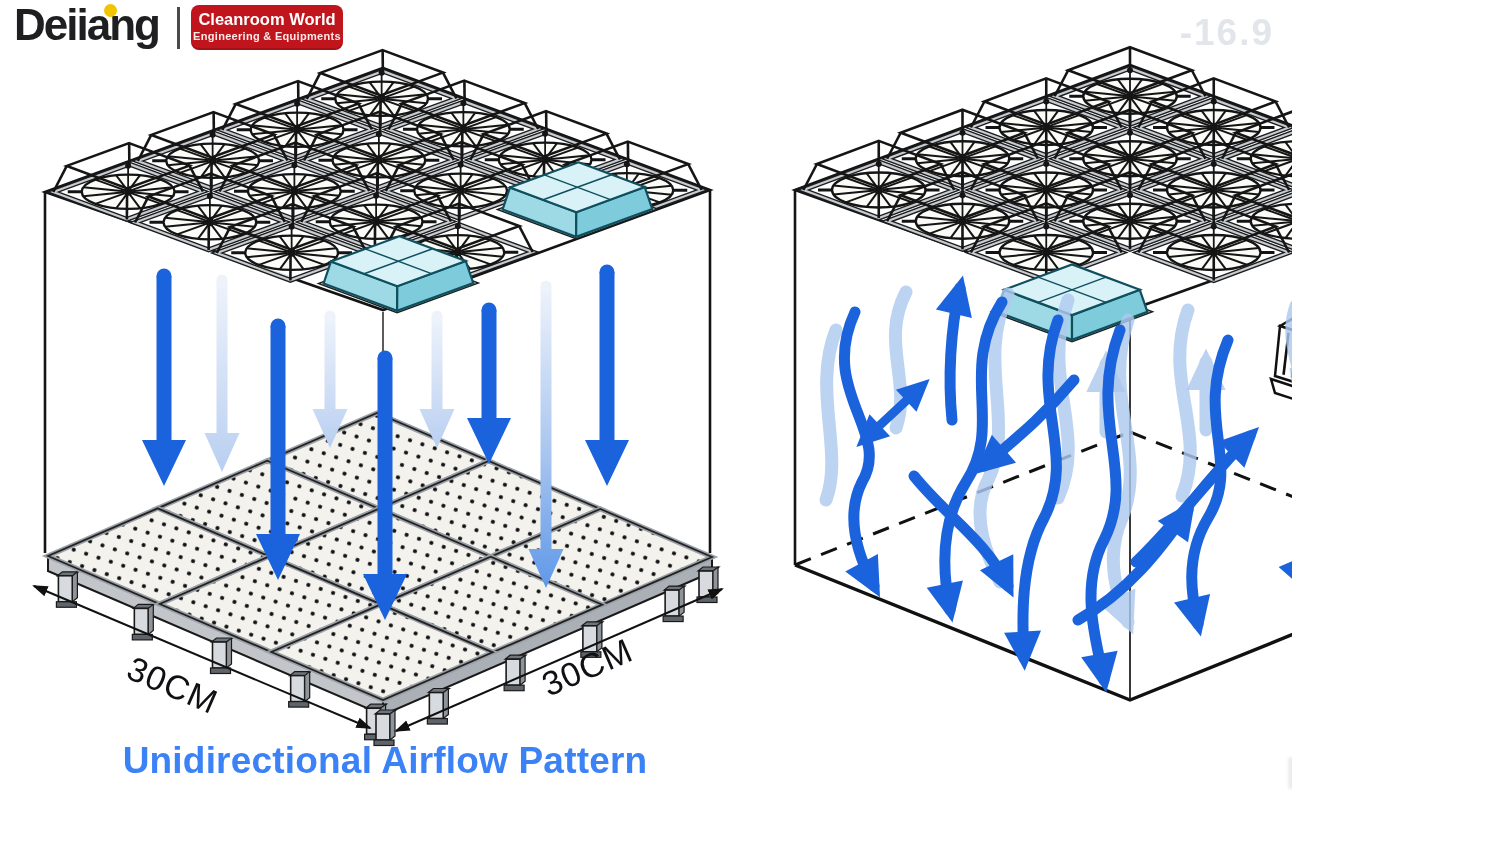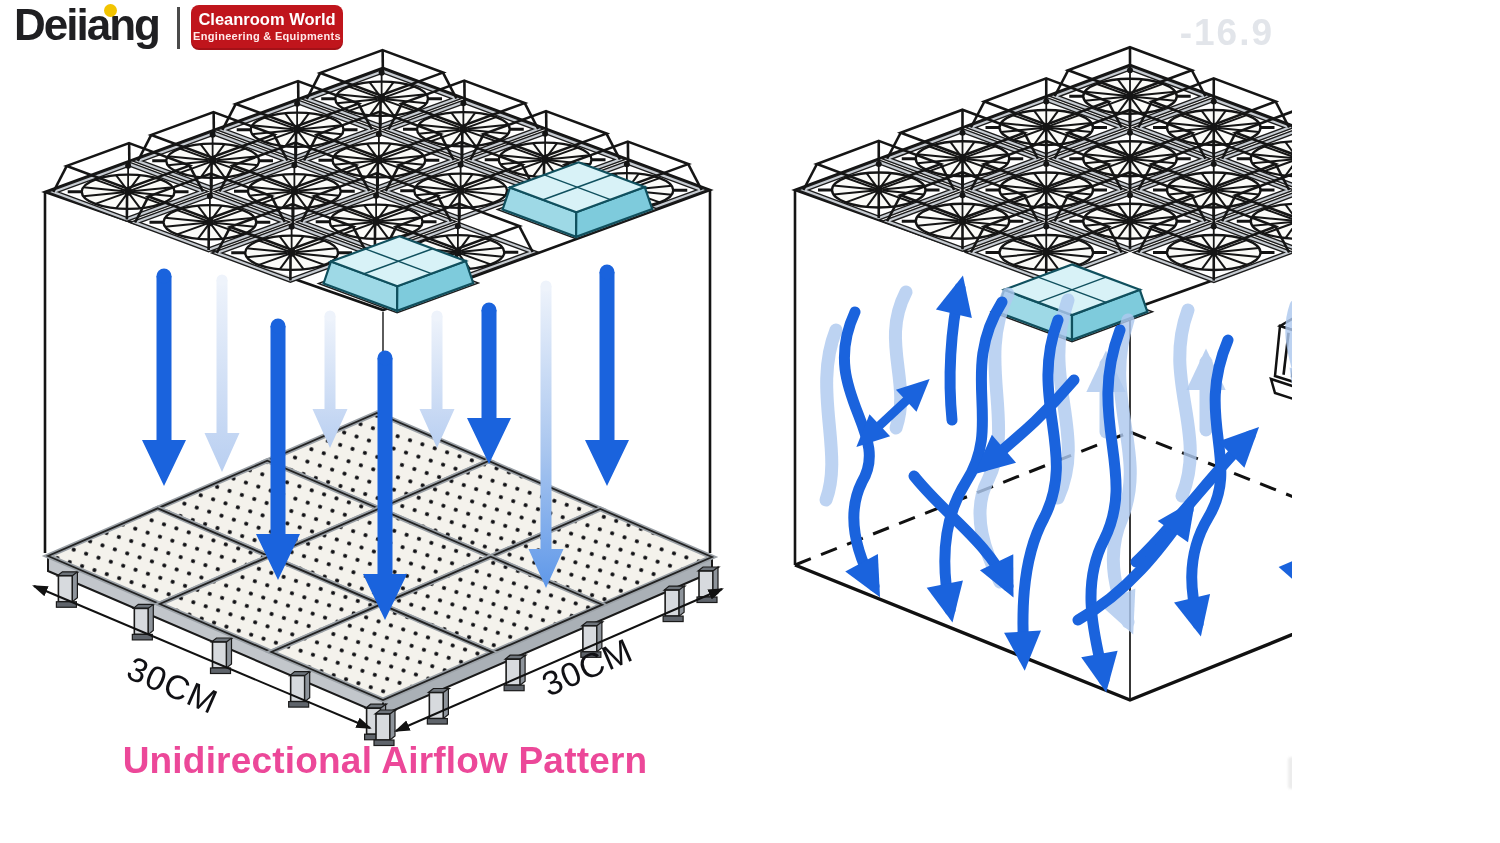--- a/index.html
+++ b/index.html
@@ -10,21 +10,21 @@
          letter-spacing:-2px;}
   .brand-dot{position:absolute;left:104px;top:4px;width:13px;height:13px;border-radius:50%;
          background:#f2c400;}
   .hdr-divider{position:absolute;left:177px;top:7px;width:3px;height:42px;background:#4a4a4a;}
   .badge{position:absolute;left:191px;top:5px;width:152px;height:45px;background:#c0151c;
          border-radius:8px;text-align:center;color:#ffffff;box-shadow:inset 0 -2px 0 rgba(0,0,0,.15);}
   .badge-l1{font-size:16.5px;font-weight:800;margin-top:5px;letter-spacing:0px;}
   .badge-l2{font-size:11px;font-weight:700;margin-top:1px;color:#ffe9e9;letter-spacing:.3px;}
   .wm{position:absolute;right:18px;top:12px;font-size:37px;font-weight:800;color:#e2e5ea;
       letter-spacing:2px;}
-  .caption{position:absolute;font-weight:700;font-size:37px;color:#ec4899;text-align:center;
+  .caption{position:absolute;font-weight:700;font-size:37px;color:#3b82f6;text-align:center;
       letter-spacing:.2px;}
   .cap-left{left:60px;top:740px;width:650px;}
   .cap-right{left:880px;top:743px;width:520px;}
   .smudge{position:absolute;left:1288px;top:757px;width:62px;height:32px;opacity:.38;
       filter:blur(1px);border-radius:3px;
       background:repeating-linear-gradient(90deg,#cfcfcf 0 7px,transparent 7px 13px);}
   svg text{font-family:"Liberation Sans", sans-serif;}
 </style>
 </head>
 <body>

